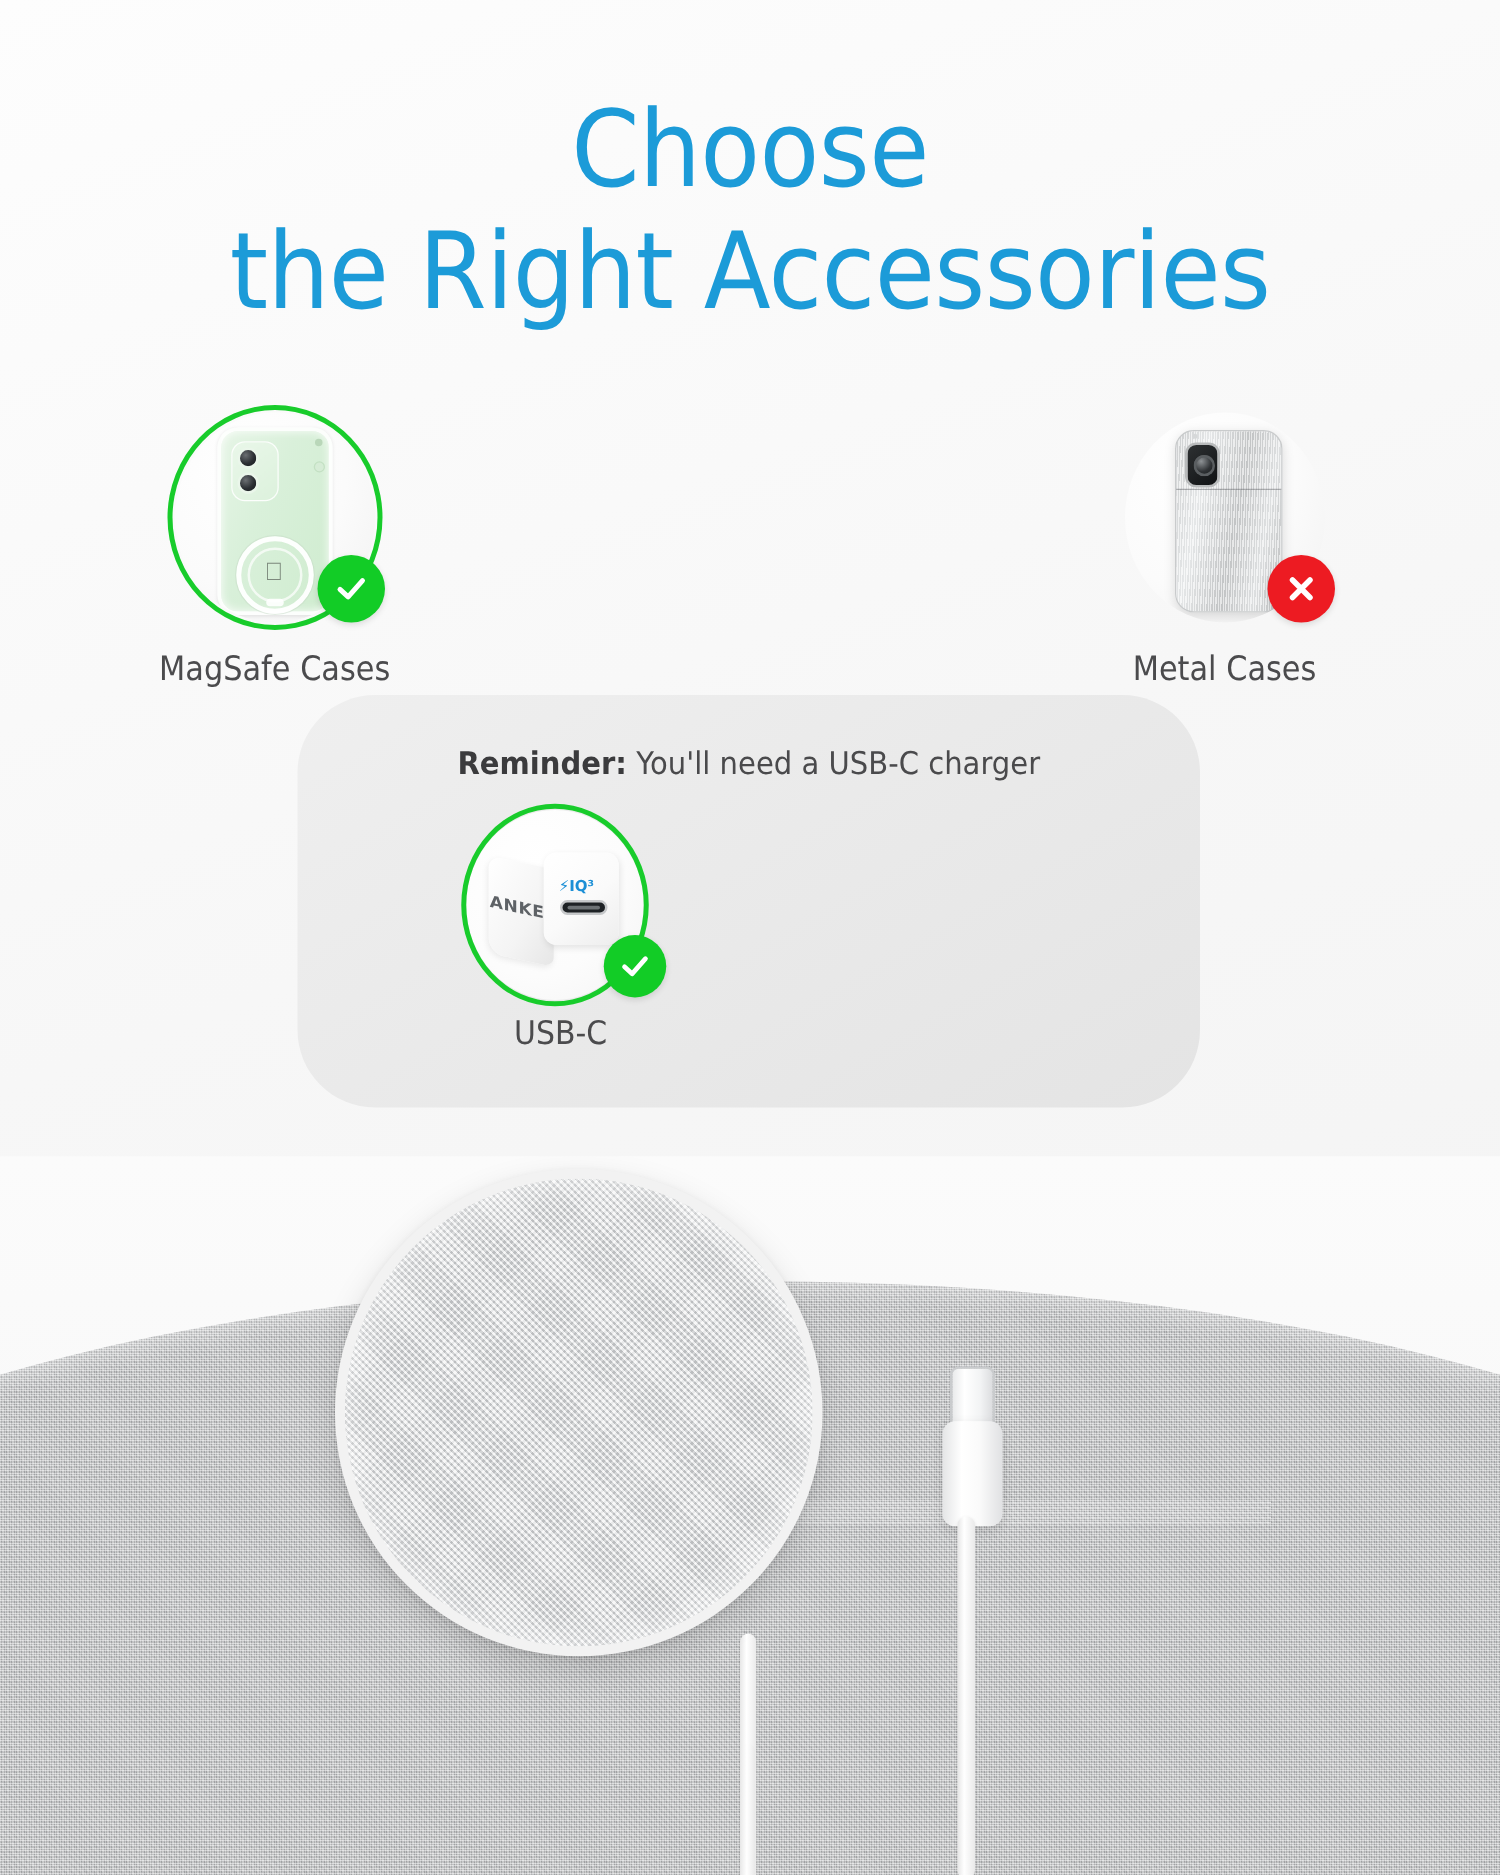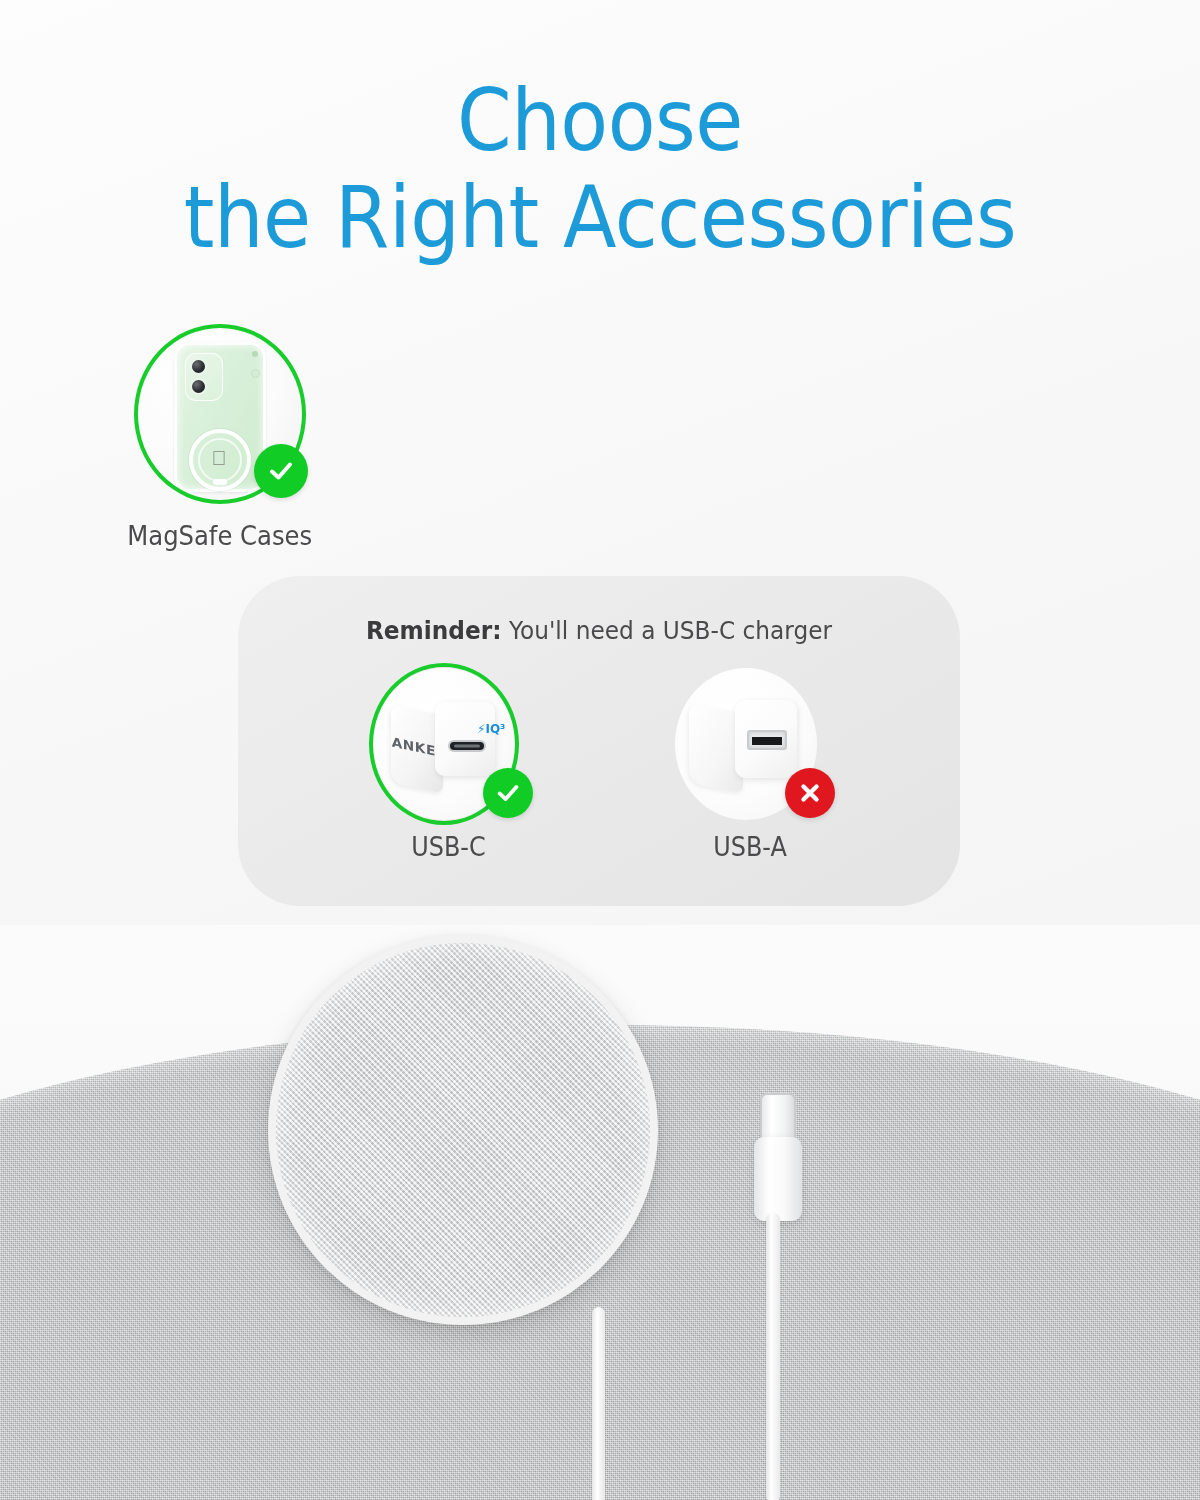--- a/index.html
+++ b/index.html
@@ -298,21 +298,21 @@
     font-size: 27px;
     color: #4b4b4d;
     font-family: "DejaVu Sans", sans-serif;
     transform: scaleX(0.90);
     white-space: nowrap;
   }
 
   
   .reminder-panel {
     position: absolute;
-    left: 238px; top: 576px;
+    left: 238px; top: 556px;
     width: 722px; height: 330px;
     border-radius: 62px;
     background: linear-gradient(150deg,#efefef 0%,#eaeaea 45%,#e4e4e4 100%);
   }
   .reminder-text {
     position: absolute;
     left: 0; top: 40px; width: 100%;
     text-align: center;
     font-size: 25px;
     color: #4a4a4c;
@@ -386,21 +386,20 @@
     transform: skewY(12deg) scaleX(1.05);
     font-family: "DejaVu Sans", sans-serif;
   }
   .iq-logo {
     position: absolute;
     left: 56px; top: 26px;
     font-size: 12px;
     font-weight: 700;
     color: #1b8fd6;
     font-family: "DejaVu Sans", sans-serif;
-    margin-left: 30px;
   }
   .usbc-port {
     position: absolute;
     left: 57px; top: 44px;
     width: 38px; height: 12px;
     border-radius: 7px;
     background: #1e2225;
     border: 2px solid #c6c8ca;
   }
   .usbc-port::after {
@@ -581,20 +580,37 @@
         <div class="badge ok">
           <svg width="30" height="30" viewBox="0 0 30 30" aria-hidden="true">
             <path d="M6 15.5 L12.5 21.5 L24 8.5" fill="none" stroke="#ffffff" stroke-width="4" stroke-linecap="round" stroke-linejoin="round"></path>
           </svg>
         </div>
       </div>
       <div class="acc-label">MagSafe Cases</div>
     </div>
 
 
+    <div class="acc-item">
+      <div class="acc-circle-wrap">
+        <div class="acc-circle">
+          <div class="phone-metal">
+            <div class="seam"></div>
+            <div class="cam"></div>
+            <div class="dot"></div>
+          </div>
+        </div>
+        <div class="badge no">
+          <svg width="30" height="30" viewBox="0 0 30 30" aria-hidden="true">
+            <path d="M8 8 L22 22 M22 8 L8 22" fill="none" stroke="#ffffff" stroke-width="4.4" stroke-linecap="round"></path>
+          </svg>
+        </div>
+      </div>
+      <div class="acc-label">Metal Cases</div>
+    </div>
 
   </div>
 
   <div class="reminder-panel">
     <div class="reminder-text">
       <b>Reminder:</b>
       <span>You'll need a USB-C charger</span>
     </div>
 
     <div class="charger-row">
@@ -613,37 +629,20 @@
           <div class="ring-ok-small"></div>
           <div class="charger-badge ok">
             <svg width="28" height="28" viewBox="0 0 30 30" aria-hidden="true">
               <path d="M6 15.5 L12.5 21.5 L24 8.5" fill="none" stroke="#ffffff" stroke-width="4" stroke-linecap="round" stroke-linejoin="round"></path>
             </svg>
           </div>
         </div>
         <div class="charger-label">USB-C</div>
       </div>
 
-      <div class="charger-item">
-        <div class="charger-circle-wrap">
-          <div class="charger-circle">
-            <div class="brick-a">
-              <div class="side"></div>
-              <div class="face"></div>
-              <div class="usba-port"></div>
-            </div>
-          </div>
-          <div class="charger-badge no">
-            <svg width="28" height="28" viewBox="0 0 30 30" aria-hidden="true">
-              <path d="M8 8 L22 22 M22 8 L8 22" fill="none" stroke="#ffffff" stroke-width="4.6" stroke-linecap="round"></path>
-            </svg>
-          </div>
-        </div>
-        <div class="charger-label">USB-A</div>
-      </div>
     </div>
   </div>
 
   <div class="photo">
     <div class="fabric-bg"></div>
     <div class="pad-cable"></div>
     <div class="pad-cable2"></div>
     <div class="pad">
       <div class="pad-face"></div>
     </div>

